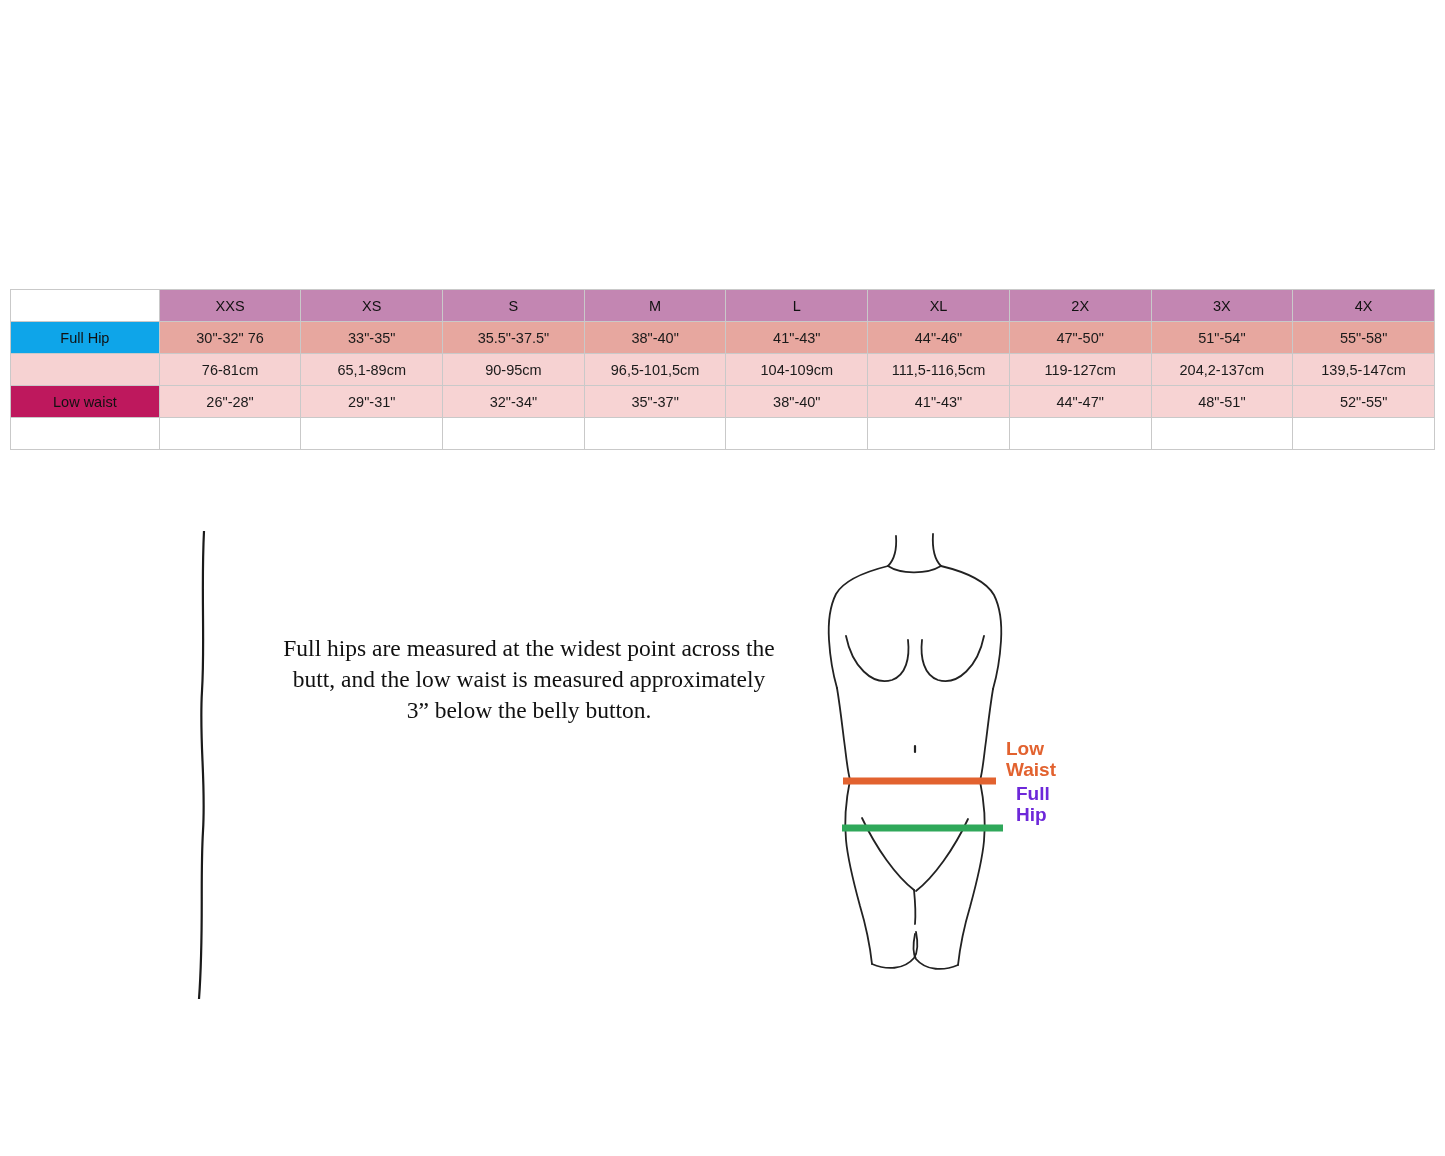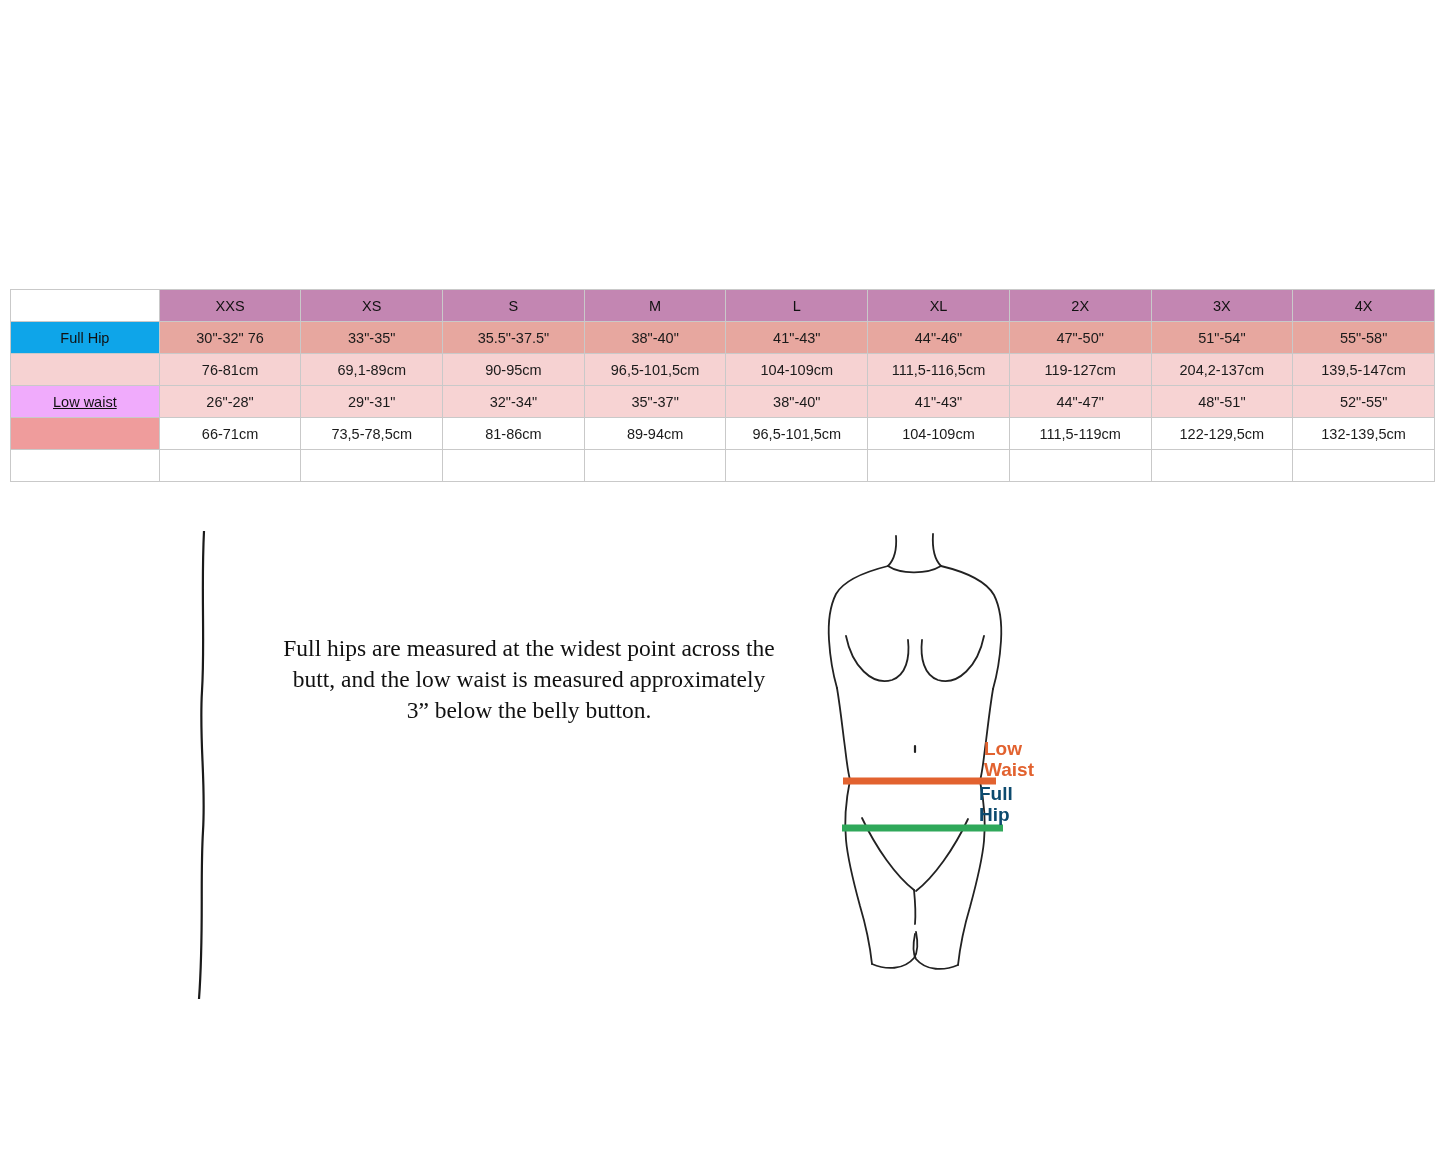--- a/index.html
+++ b/index.html
@@ -49,23 +49,22 @@
     color: #111;
   }
   .row-label-hip {
     background: #0ea5e9;
     color: #111;
   }
   .row-label-blank-in {
     background: #f6d2d2;
   }
   .row-label-lowwaist {
-    background: #f0abfc;
+    background: #be185d;
     color: #111;
-    text-decoration: underline;
   }
   .row-label-blank-cm {
     background: #ef9c9c;
   }
   .cell-hip-in {
     background: #e7a79f;
   }
   .cell-hip-cm {
     background: #f6d2d2;
     margin-left: 17px;
@@ -117,28 +116,28 @@
   }
   .fig-label {
     position: absolute;
     font-family: "Liberation Sans", sans-serif;
     font-weight: bold;
     font-size: 19px;
     line-height: 21px;
     white-space: nowrap;
   }
   .lbl-low-waist {
-    left: 984px;
+    left: 1006px;
     top: 738px;
     color: #e2622f;
   }
   .lbl-full-hip {
-    left: 979px;
+    left: 1016px;
     top: 783px;
-    color: #0c4a6e;
+    color: #6d28d9;
   }
 </style>
 </head>
 <body>
 
 <div class="size-table-wrap">
   <table class="size-table">
     <colgroup>
       <col class="col-label">
       <col class="col-size">
@@ -174,21 +173,21 @@
         <td class="cell-hip-in">41"-43"</td>
         <td class="cell-hip-in">44"-46"</td>
         <td class="cell-hip-in">47"-50"</td>
         <td class="cell-hip-in">51"-54"</td>
         <td class="cell-hip-in">55"-58"</td>
       </tr>
 
       <tr>
         <td class="row-label-blank-in"></td>
         <td class="cell-hip-cm">76-81cm</td>
-        <td class="cell-hip-cm">69,1-89cm</td>
+        <td class="cell-hip-cm">65,1-89cm</td>
         <td class="cell-hip-cm">90-95cm</td>
         <td class="cell-hip-cm">96,5-101,5cm</td>
         <td class="cell-hip-cm">104-109cm</td>
         <td class="cell-hip-cm">111,5-116,5cm</td>
         <td class="cell-hip-cm">119-127cm</td>
         <td class="cell-hip-cm">204,2-137cm</td>
         <td class="cell-hip-cm">139,5-147cm</td>
       </tr>
 
       <tr>
@@ -197,32 +196,20 @@
         <td class="cell-waist-in">29"-31"</td>
         <td class="cell-waist-in">32"-34"</td>
         <td class="cell-waist-in">35"-37"</td>
         <td class="cell-waist-in">38"-40"</td>
         <td class="cell-waist-in">41"-43"</td>
         <td class="cell-waist-in">44"-47"</td>
         <td class="cell-waist-in">48"-51"</td>
         <td class="cell-waist-in">52"-55"</td>
       </tr>
 
-      <tr>
-        <td class="row-label-blank-cm"></td>
-        <td class="cell-waist-cm">66-71cm</td>
-        <td class="cell-waist-cm">73,5-78,5cm</td>
-        <td class="cell-waist-cm">81-86cm</td>
-        <td class="cell-waist-cm">89-94cm</td>
-        <td class="cell-waist-cm">96,5-101,5cm</td>
-        <td class="cell-waist-cm">104-109cm</td>
-        <td class="cell-waist-cm">111,5-119cm</td>
-        <td class="cell-waist-cm">122-129,5cm</td>
-        <td class="cell-waist-cm">132-139,5cm</td>
-      </tr>
 
       <tr class="spacer-row">
         <td class="first"></td>
         <td></td>
         <td></td>
         <td></td>
         <td></td>
         <td></td>
         <td></td>
         <td></td>

